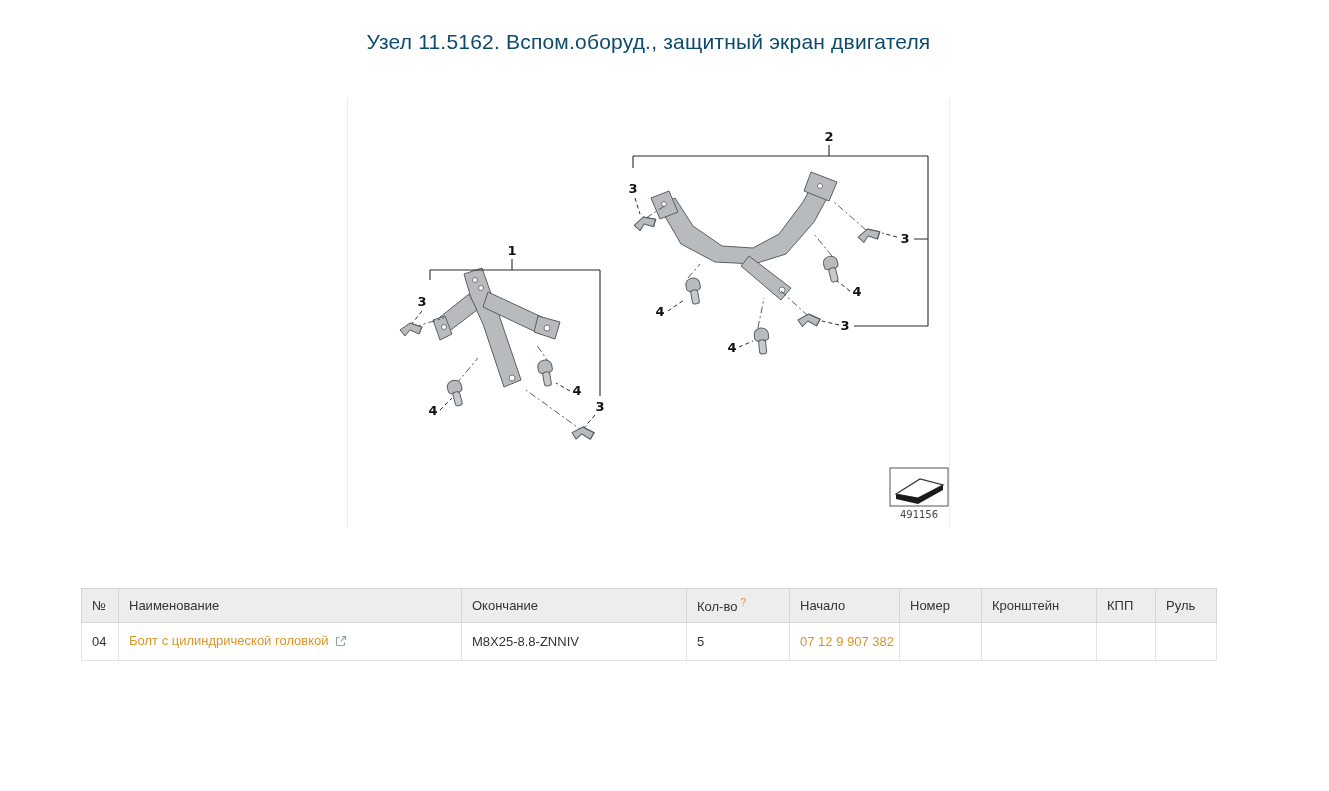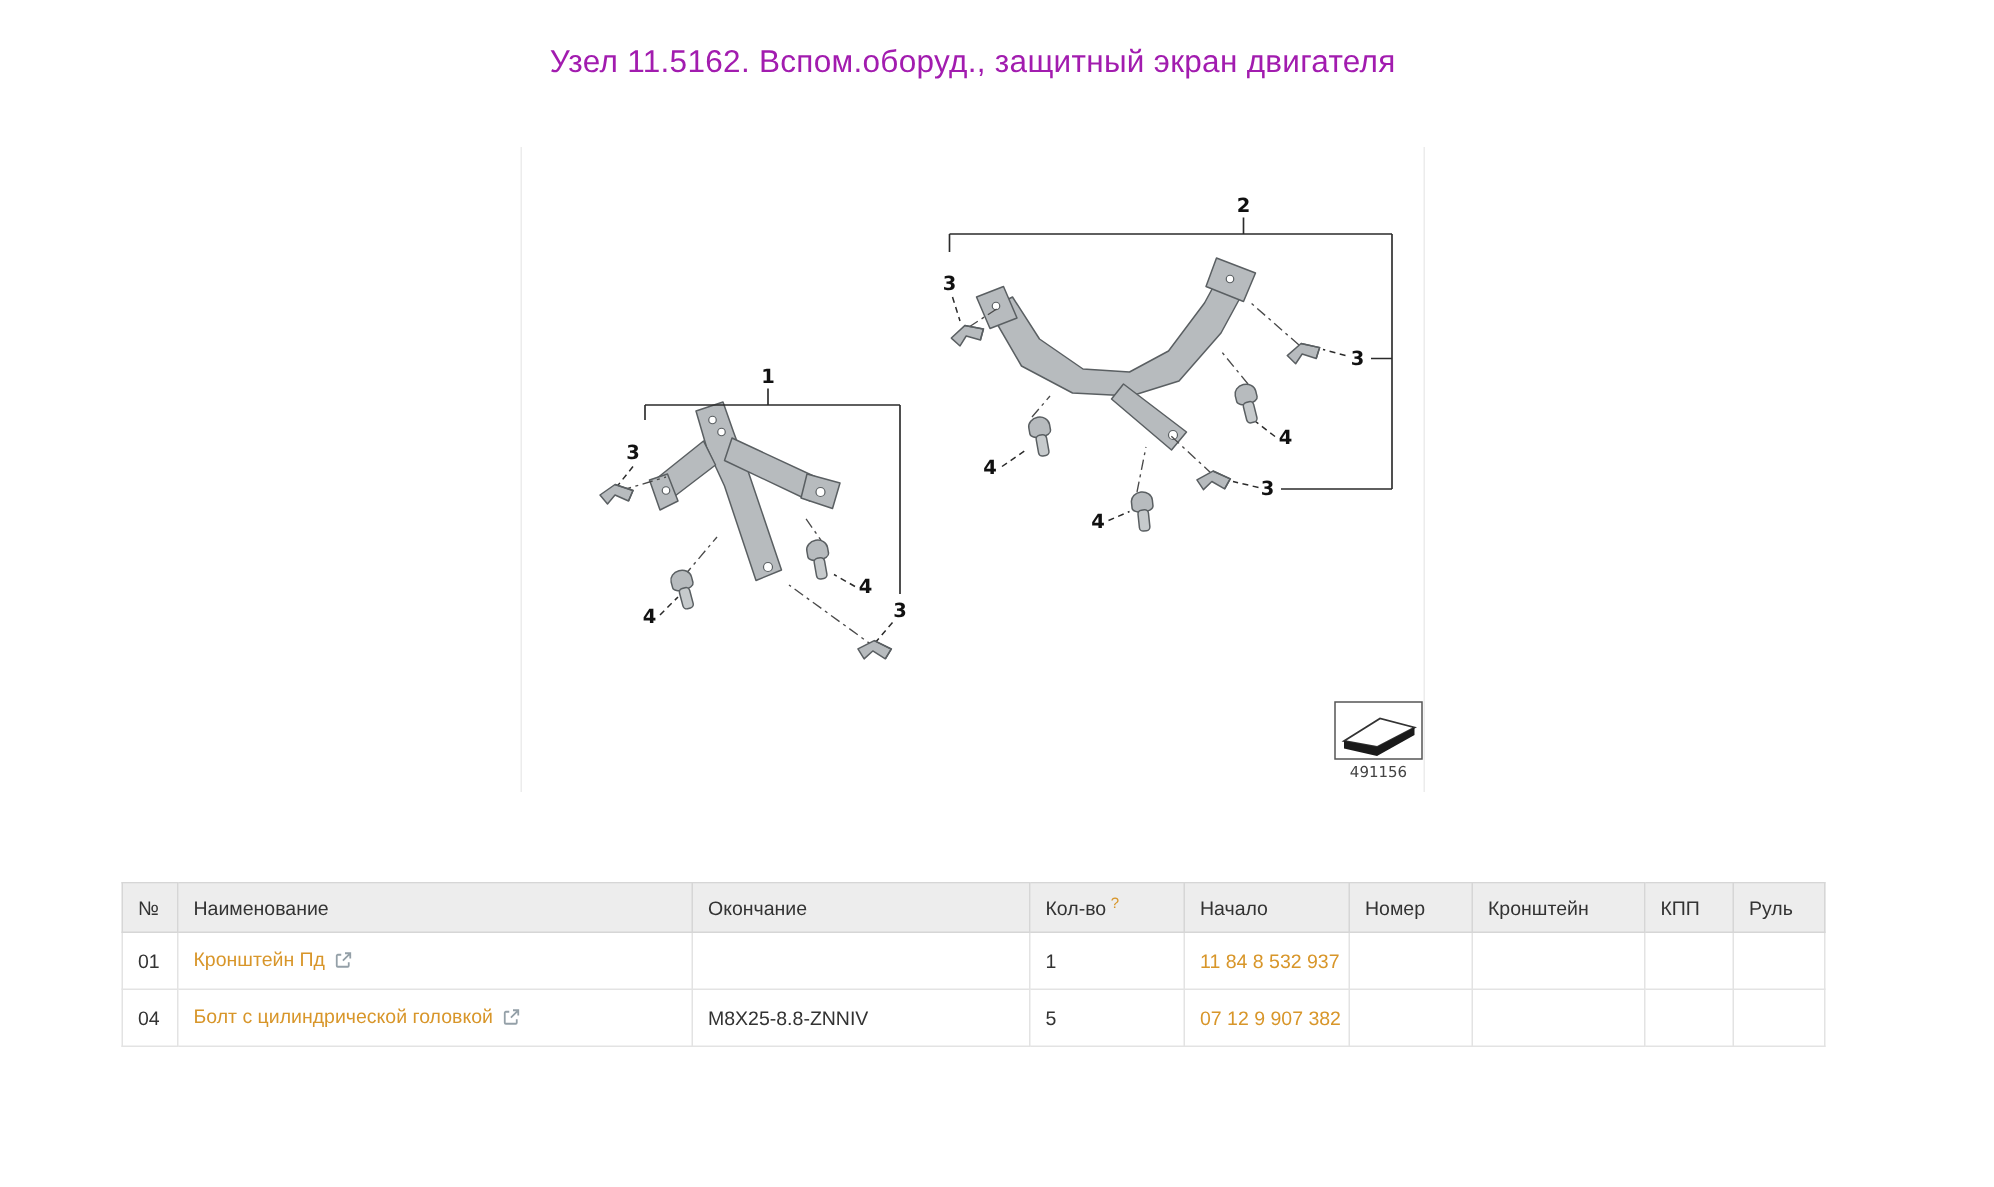--- a/index.html
+++ b/index.html
@@ -1,19 +1,19 @@
 <!DOCTYPE html>
 <html style="--accent: #d8962a; --header-bg: #ededed; --text: #333333;"><head>
 <meta charset="utf-8">
 <style>
   html,body{margin:0;padding:0;background:#fff;}
   body{font-family:"Liberation Sans",sans-serif;color:var(--text,#333);}
   .viewport{width:1329px;height:791px;overflow:hidden;background:#fff;}
   .content{margin-left:81px;width:1135px;}
-  .page-title{padding-top:30px;text-align:center;font-size:21px;font-weight:300;color:#a21caf;letter-spacing:.2px;}
+  .page-title{padding-top:30px;text-align:center;font-size:21px;font-weight:300;color:#0c4a6e;letter-spacing:.2px;}
   .diagram-panel{width:601px;height:430px;margin-top:44px;margin-left:266px;
     border-left:1px solid #ececec;border-right:1px solid #ececec;}
   .diagram-panel svg{display:block;}
   
   .cl{fill:none;stroke:#2b2b2b;stroke-width:1.1;}
   .dl{fill:none;stroke:#2b2b2b;stroke-width:1;stroke-dasharray:4 3;}
   .ax{fill:none;stroke:#4a4a4a;stroke-width:.9;stroke-dasharray:7 3 2 3;}
   .callout-num{font-size:13px;font-weight:bold;fill:#111;text-anchor:middle;font-family:"DejaVu Sans",sans-serif;}
   .part{fill:#b7bbbe;stroke:#5a5f62;stroke-width:1;stroke-linejoin:round;}
   .part2{fill:#c6cacc;stroke:#5a5f62;stroke-width:1;stroke-linejoin:round;}
@@ -154,33 +154,20 @@
           <th><span>Кол-во</span><sup class="help">?</sup></th>
           <th>Начало</th>
           <th>Номер</th>
           <th>Кронштейн</th>
           <th>КПП</th>
           <th>Руль</th>
         </tr>
       </thead>
       <tbody>
         <tr>
-          <td>01</td>
-          <td><a href="#" class="plink">Кронштейн Пд</a><span class="ext"><svg width="12" height="12" viewBox="0 0 12 12">
-                  <path d="M4.5 2.5 H2.2 a.7.7 0 0 0 -.7.7 v6.6 a.7.7 0 0 0 .7.7 h6.6 a.7.7 0 0 0 .7-.7 V7.5 M7 1.5 h3.5 V5 M10.3 1.7 L5.6 6.4" fill="none" stroke="#94a0a8" stroke-width="1.2"></path>
-                </svg></span></td>
-          <td></td>
-          <td>1</td>
-          <td><a href="#" class="plink">11 84 8 532 937</a></td>
-          <td></td>
-          <td></td>
-          <td></td>
-          <td></td>
-        </tr>
-        <tr>
           <td>04</td>
           <td><a href="#" class="plink">Болт с цилиндрической головкой</a><span class="ext"><svg width="12" height="12" viewBox="0 0 12 12">
                   <path d="M4.5 2.5 H2.2 a.7.7 0 0 0 -.7.7 v6.6 a.7.7 0 0 0 .7.7 h6.6 a.7.7 0 0 0 .7-.7 V7.5 M7 1.5 h3.5 V5 M10.3 1.7 L5.6 6.4" fill="none" stroke="#94a0a8" stroke-width="1.2"></path>
                 </svg></span></td>
           <td>M8X25-8.8-ZNNIV</td>
           <td>5</td>
           <td><a href="#" class="plink">07 12 9 907 382</a></td>
           <td></td>
           <td></td>
           <td></td>

